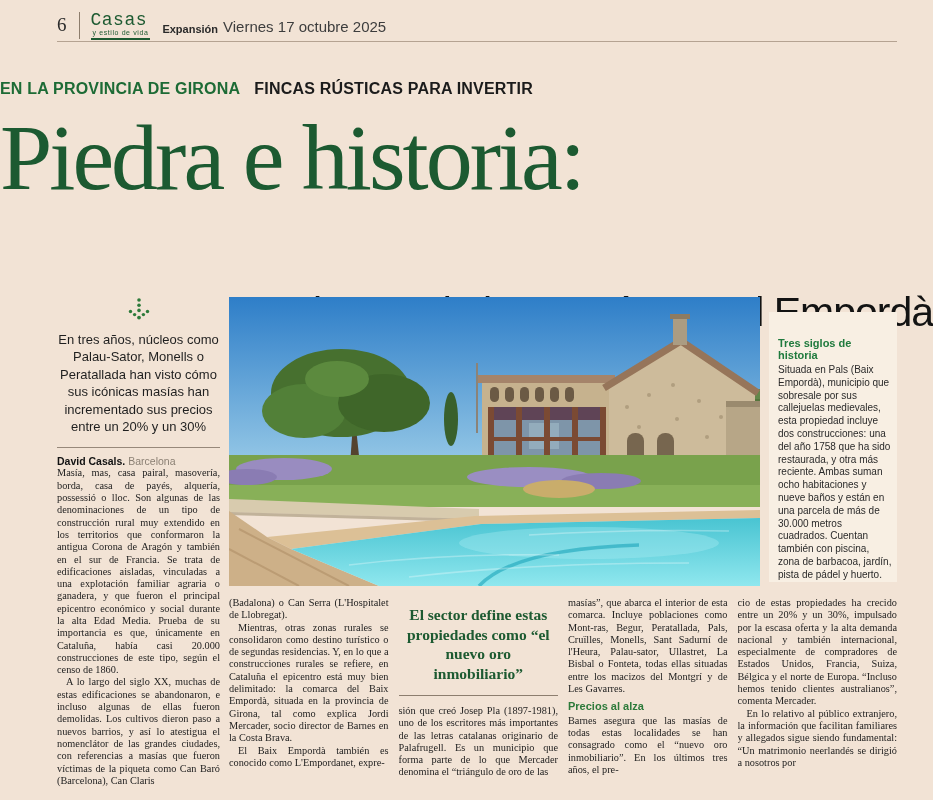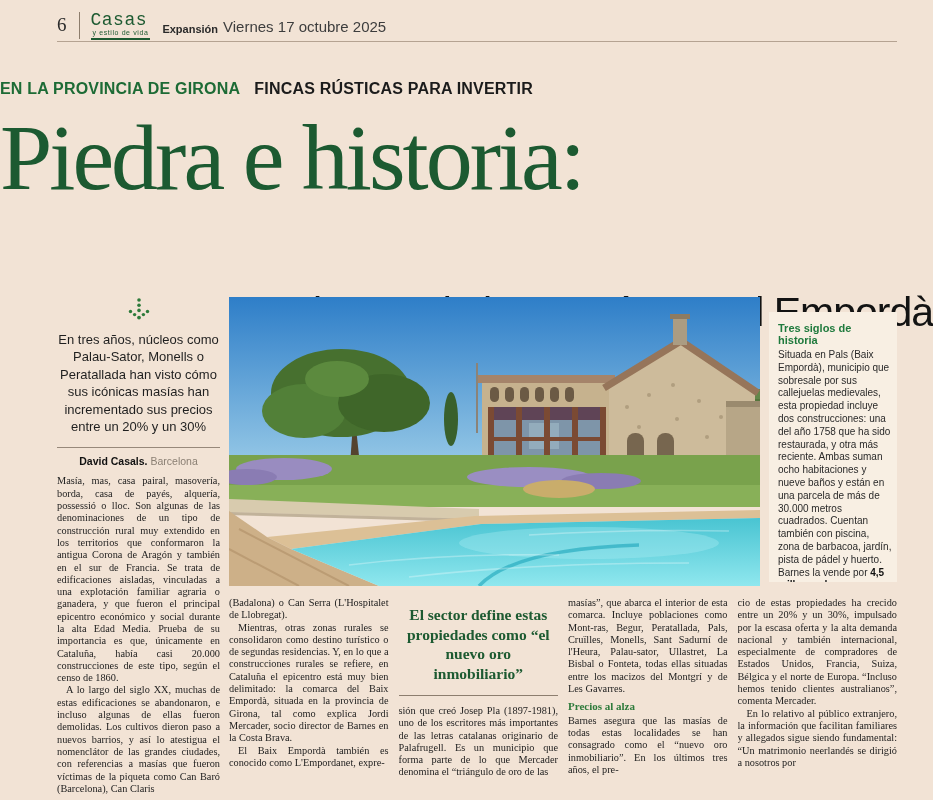--- a/index.html
+++ b/index.html
@@ -25,44 +25,44 @@
             font-family:"Liberation Serif",serif;font-size:94px;line-height:1.35;
             color:#1c5a31;letter-spacing:-3px;}
   .deck{position:absolute;top:245px;left:0;right:0;text-align:right;font-size:41px;letter-spacing:-1px;color:#131313;margin-top:44px;}
 
   
   .content{position:absolute;top:297px;left:57px;right:36px;bottom:5px;display:flex;gap:9px;}
   .left-rail{width:163px;flex:none;display:flex;flex-direction:column;}
   .arrow-wrap{text-align:center;height:28px;}
   .standfirst{margin:6px 0 10px;text-align:center;font-size:13px;line-height:17.4px;color:#1f1f1f;}
   .sf-rule{border:none;border-top:1px solid #97887a;margin:2px 0 7px;}
-  .byline{font-size:10.5px;margin-bottom:8px;text-align:center;}
+  .byline{font-size:10.5px;margin-bottom:0;}
   .byline .author{font-weight:bold;color:#111;}
   .byline .place{color:#8a7f73;}
   .serif-col{font-family:"Liberation Serif",serif;font-size:10.3px;line-height:12.3px;
              text-align:justify;color:#1d1d1d;overflow:hidden;}
   .left-rail .serif-col{flex:1;}
   .serif-col p{margin:0;}
   .serif-col p + p{text-indent:9px;}
 
   .main-area{flex:1;display:flex;flex-direction:column;min-width:0;}
   .photo-row{display:flex;gap:9px;height:289px;flex:none;}
   .photo{width:531px;flex:none;overflow:hidden;}
   .caption-rail{flex:1;min-width:0;}
-  .caption-box{background:#f8efe3;margin-top:15px;height:calc(100% - 19px);padding:10px 5px 6px 9px;box-sizing:border-box;overflow:hidden;}
+  .caption-box{background:#f8efe3;margin-top:15px;height:calc(100% - 19px);padding:25px 5px 6px 9px;box-sizing:border-box;overflow:hidden;}
   .caption-title{font-size:11px;font-weight:bold;color:#1f7a3d;margin-bottom:3px;}
   .caption-text{font-size:10px;line-height:12.8px;color:#2a2a2a;}
   .caption-text .price{font-weight:bold;color:#111;}
 
   .cols-row{margin-top:11px;flex:1;display:flex;gap:10px;min-height:0;}
   .bcol{flex:1;min-width:0;overflow:hidden;}
 
   .pull-quote{font-family:"Liberation Serif",serif;font-weight:bold;font-size:15.5px;line-height:19.5px;
               color:#1d5a31;text-align:center;padding:8px 2px 12px;border-bottom:1px solid #8d7e6f;margin-bottom:9px;}
-  .subhead{font-family:Liberation Serif, serif;font-weight:bold;font-size:11px;color:#2d7a3a;margin:5px 0 2px;}
+  .subhead{font-family:Liberation Sans, sans-serif;font-weight:bold;font-size:11px;color:#2d7a3a;margin:5px 0 2px;}
   .subhead + p{text-indent:0 !important;}
 </style>
 </head>
 <body>
 
 <div class="page">
 
   <div class="header">
     <div class="pagenum">6</div>
     <div class="hdr-divider"></div>

